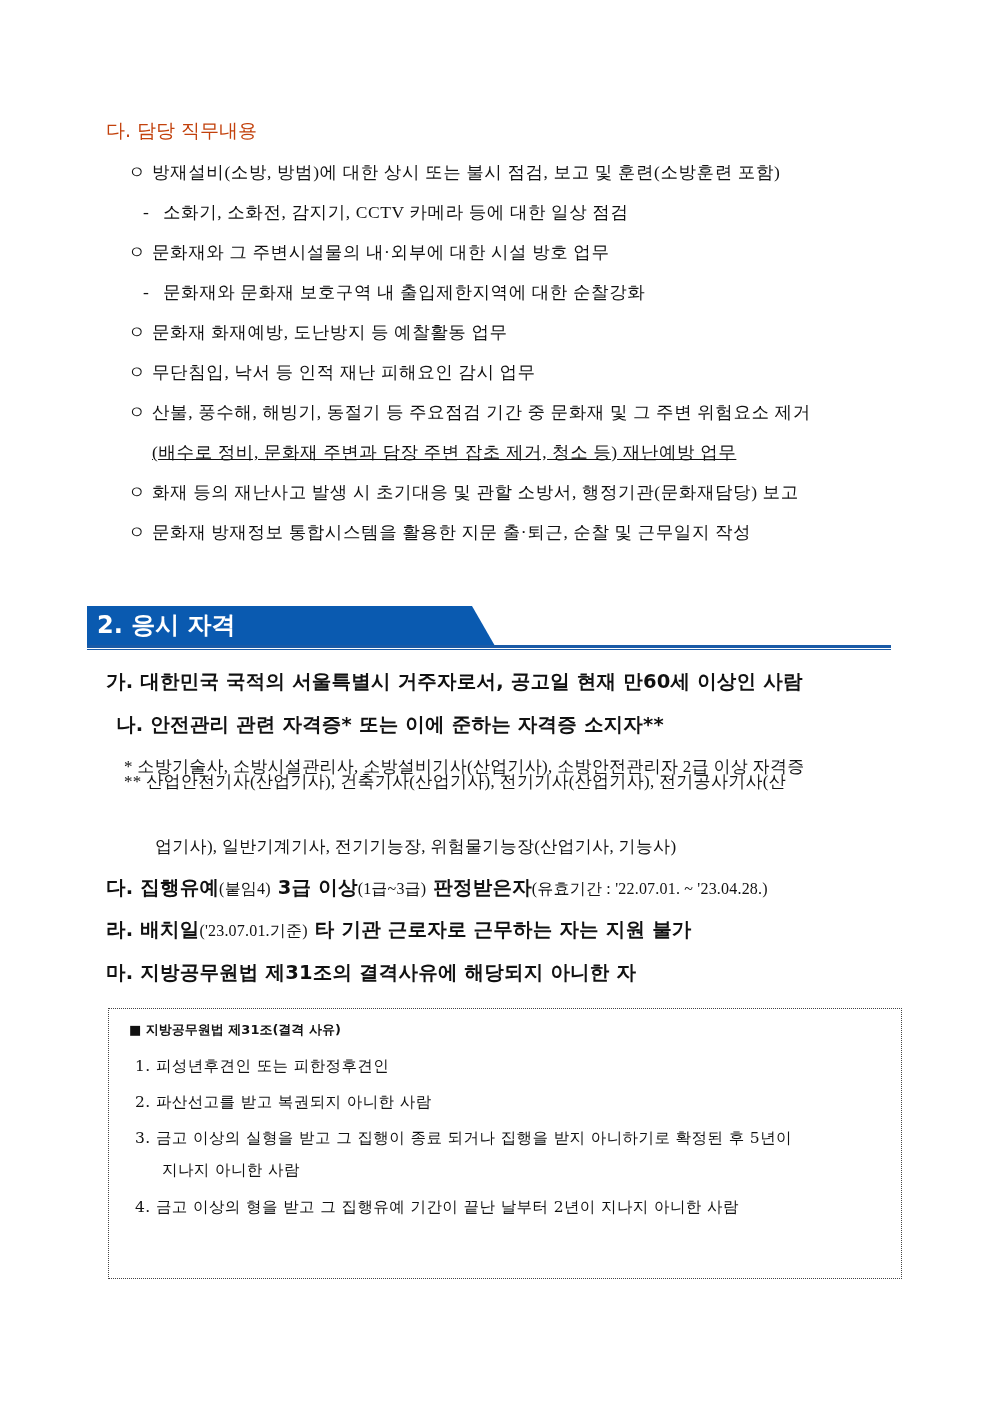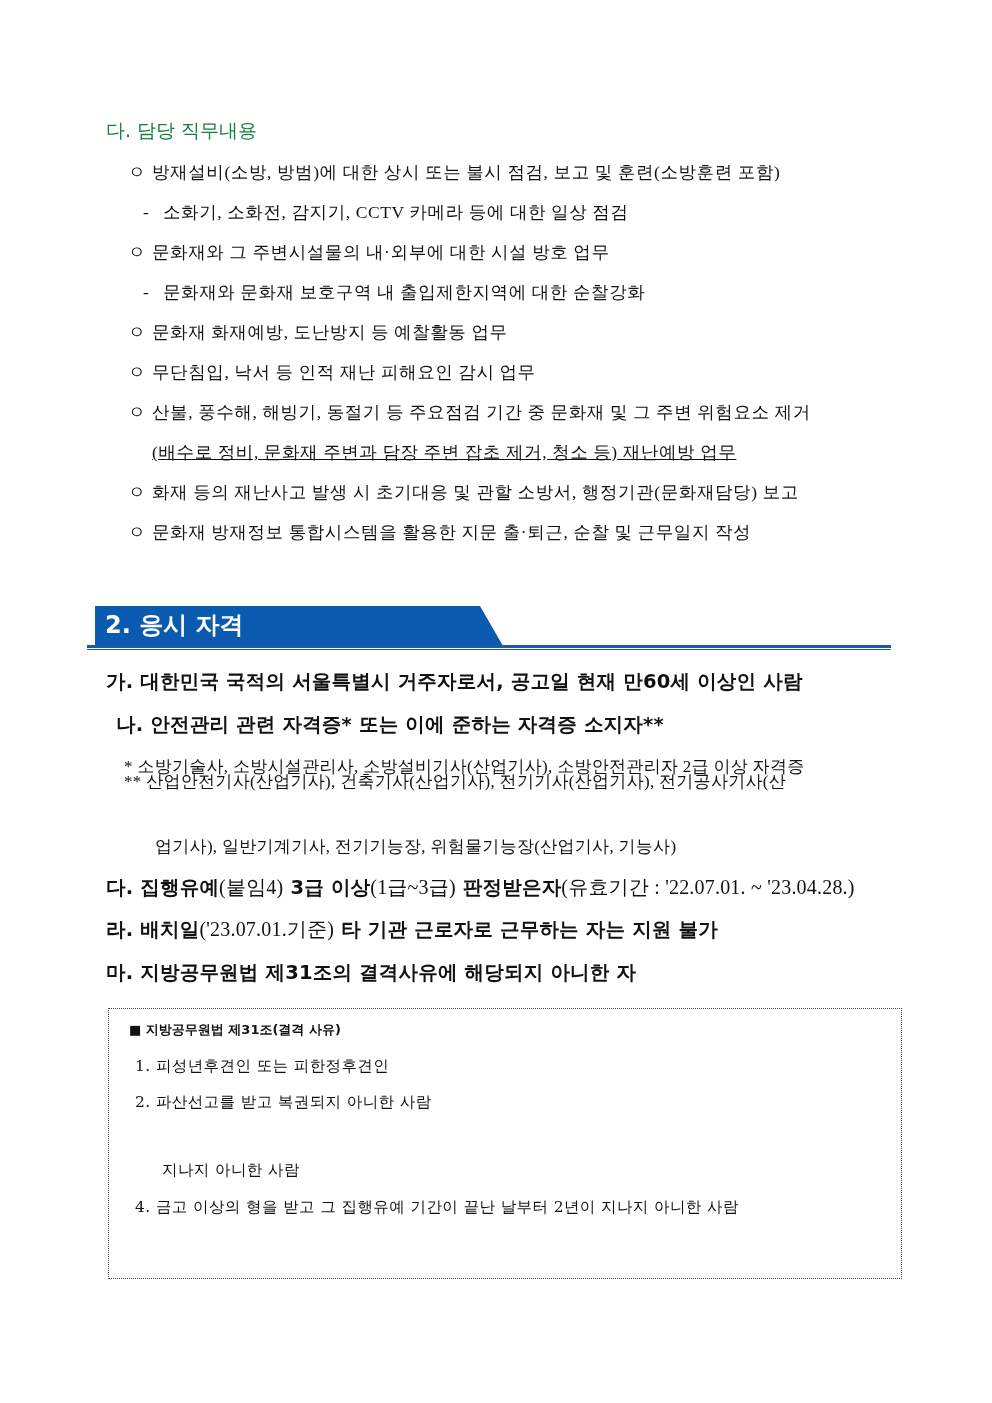--- a/index.html
+++ b/index.html
@@ -1,29 +1,29 @@
 <!DOCTYPE html>
 <html><head>
 <meta charset="utf-8">
 <style>
   html, body { margin: 0; padding: 0; background: #ffffff; }
   body { width: 992px; height: 1403px; position: relative; overflow: hidden;
          font-family: "DejaVu Serif", "Liberation Serif", serif; color: #111; }
   .abs { position: absolute; white-space: nowrap; }
-  .h-sub { font-family: "DejaVu Sans", "Liberation Sans", sans-serif; font-size: 19px; font-weight: 500; color: #15803d; }
+  .h-sub { font-family: "DejaVu Sans", "Liberation Sans", sans-serif; font-size: 19px; font-weight: 500; color: #c2410c; }
   .bul { font-family: "Liberation Serif", "DejaVu Serif", serif; font-size: 17.5px; letter-spacing: 0.6px; color: #111; }
   .bul .mk { display: inline-block; width: 24px; }
-  .sec-header { position: absolute; left: 95px; top: 606px; width: 410px; height: 40px; }
+  .sec-header { position: absolute; left: 87px; top: 606px; width: 410px; height: 40px; }
   .sec-header svg { position: absolute; left: 0; top: 0; }
   .sec-title { position: absolute; left: 10px; top: 3px; font-family: "DejaVu Sans", "Liberation Sans", sans-serif;
                font-weight: bold; font-size: 24px; color: #ffffff; }
   .rule1 { position: absolute; left: 87px; top: 645px; width: 804px; height: 3px; background: #1a5aa6; }
   .rule2 { position: absolute; left: 87px; top: 649px; width: 804px; height: 1px; background: #1a5aa6; }
   .q { font-family: "DejaVu Sans", "Liberation Sans", sans-serif; font-size: 19.5px; font-weight: bold; color: #111; letter-spacing: 0.2px; }
-  .q .sm { font-weight: normal; font-family: "Liberation Serif", "DejaVu Serif", serif; font-size: 20px; }
+  .q .sm { font-weight: normal; font-family: "Liberation Serif", "DejaVu Serif", serif; font-size: 16px; }
   .note { font-family: "Liberation Serif", "DejaVu Serif", serif; font-size: 17px; color: #111; letter-spacing: 0.3px; }
   .box { position: absolute; left: 108px; top: 1008px; width: 794px; height: 271px;
          border: 1px dotted #444; box-sizing: border-box; }
   .box-title { font-family: "DejaVu Sans", "Liberation Sans", sans-serif; font-size: 13px; font-weight: bold; color: #111; }
   .box-item { font-family: "DejaVu Serif", "Liberation Serif", serif; font-size: 15.5px; color: #111; letter-spacing: 0.4px; }
 </style>
 </head>
 <body>
 
 <div class="abs h-sub" style="left:106px; top:118px;">다. 담당 직무내용</div>
@@ -77,15 +77,16 @@
 </div>
 <div class="abs q" style="left:106px; top:916px;">
   <span>라. 배치일</span><span class="sm">('23.07.01.기준)</span><span> 타 기관 근로자로 근무하는 자는 지원 불가</span>
 </div>
 <div class="abs q" style="left:106px; top:959px;">마. 지방공무원법 제31조의 결격사유에 해당되지 아니한 자</div>
 
 <div class="box">
   <div class="abs box-title" style="left:20px; top:12px;">■  지방공무원법 제31조(결격 사유)</div>
   <div class="abs box-item" style="left:26px; top:47px;">1. 피성년후견인 또는 피한정후견인</div>
   <div class="abs box-item" style="left:26px; top:83px;">2. 파산선고를 받고 복권되지 아니한 사람</div>
+  <div class="abs box-item" style="left:26px; top:119px;">3. 금고 이상의 실형을 받고 그 집행이 종료 되거나 집행을 받지 아니하기로 확정된 후 5년이</div>
   <div class="abs box-item" style="left:53px; top:151px;">지나지 아니한 사람</div>
   <div class="abs box-item" style="left:26px; top:188px;">4. 금고 이상의 형을 받고 그 집행유예 기간이 끝난 날부터 2년이 지나지 아니한 사람</div>
 </div>
 
 </body></html>

